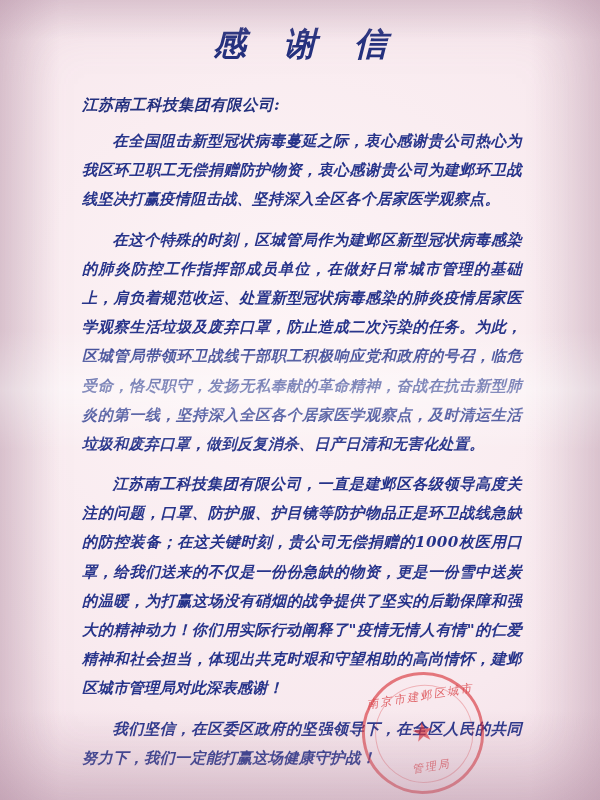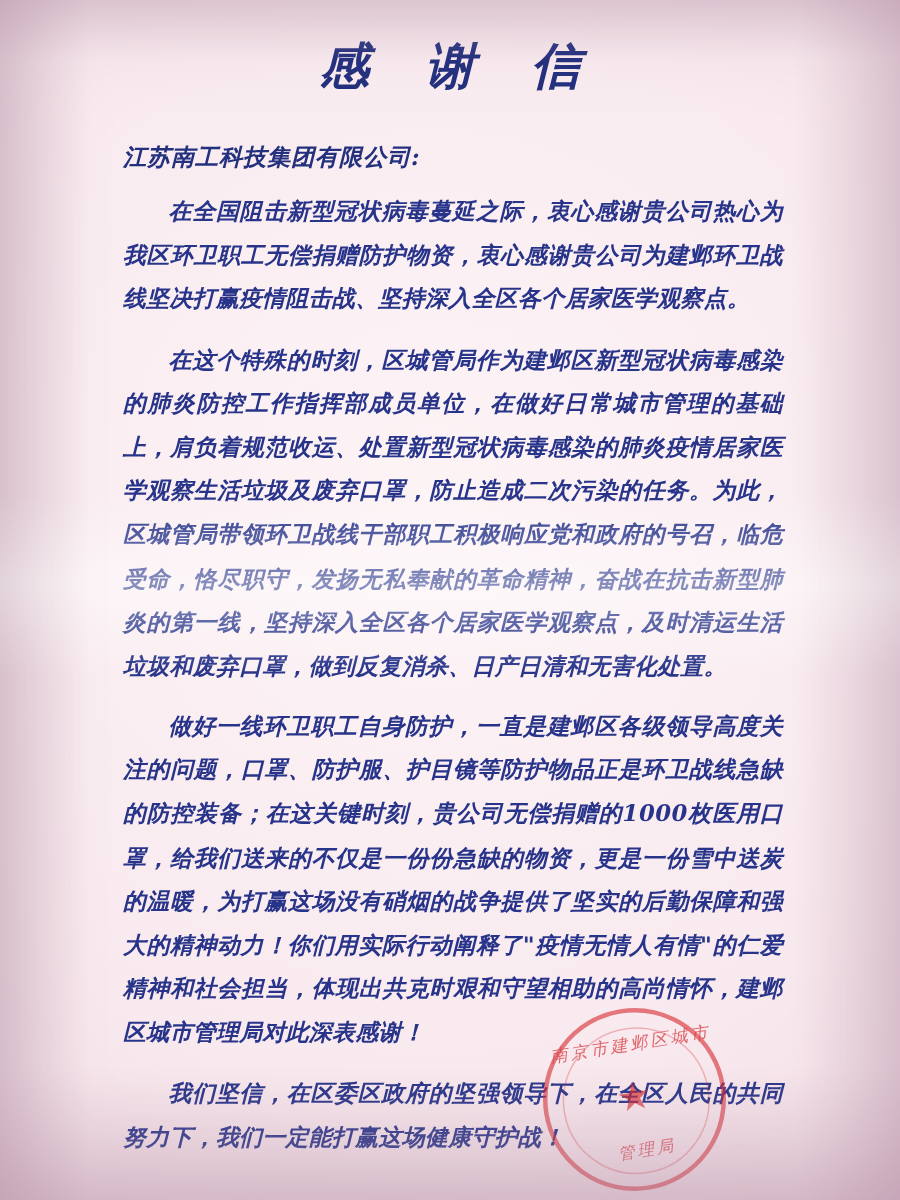--- a/index.html
+++ b/index.html
@@ -178,21 +178,21 @@
 
   <div id="content">
 
     <h1 id="doc-title">感 谢 信</h1>
 
     <p id="salutation">江苏南工科技集团有限公司:</p>
 
     <div class="body-block">
       <p class="para">在全国阻击新型冠状病毒蔓延之际，衷心感谢贵公司热心为我区环卫职工无偿捐赠防护物资，衷心感谢贵公司为建邺环卫战线坚决打赢疫情阻击战、坚持深入全区各个居家医学观察点。</p>
       <p class="para">在这个特殊的时刻，区城管局作为建邺区新型冠状病毒感染的肺炎防控工作指挥部成员单位，在做好日常城市管理的基础上，肩负着规范收运、处置新型冠状病毒感染的肺炎疫情居家医学观察生活垃圾及废弃口罩，防止造成二次污染的任务。为此，区城管局带领环卫战线干部职工积极响应党和政府的号召，临危受命，恪尽职守，发扬无私奉献的革命精神，奋战在抗击新型肺炎的第一线，坚持深入全区各个居家医学观察点，及时清运生活垃圾和废弃口罩，做到反复消杀、日产日清和无害化处置。</p>
-      <p class="para">做好一线环卫职工自身防护，一直是建邺区各级领导高度关注的问题，口罩、防护服、护目镜等防护物品正是环卫战线急缺的防控装备；在这关键时刻，贵公司无偿捐赠的1000枚医用口罩，给我们送来的不仅是一份份急缺的物资，更是一份雪中送炭的温暖，为打赢这场没有硝烟的战争提供了坚实的后勤保障和强大的精神动力！你们用实际行动阐释了"疫情无情人有情"的仁爱精神和社会担当，体现出共克时艰和守望相助的高尚情怀，建邺区城市管理局对此深表感谢！</p>
+      <p class="para">江苏南工科技集团有限公司，一直是建邺区各级领导高度关注的问题，口罩、防护服、护目镜等防护物品正是环卫战线急缺的防控装备；在这关键时刻，贵公司无偿捐赠的1000枚医用口罩，给我们送来的不仅是一份份急缺的物资，更是一份雪中送炭的温暖，为打赢这场没有硝烟的战争提供了坚实的后勤保障和强大的精神动力！你们用实际行动阐释了"疫情无情人有情"的仁爱精神和社会担当，体现出共克时艰和守望相助的高尚情怀，建邺区城市管理局对此深表感谢！</p>
       <p class="para">我们坚信，在区委区政府的坚强领导下，在全区人民的共同努力下，我们一定能打赢这场健康守护战！</p>
     </div>
 
     <div id="signature-block">
       <div id="sign-org">南京市建邺区城市管理局</div>
 
     </div>
 
     <div id="seal">
       <div id="seal-ring-inner"></div>

